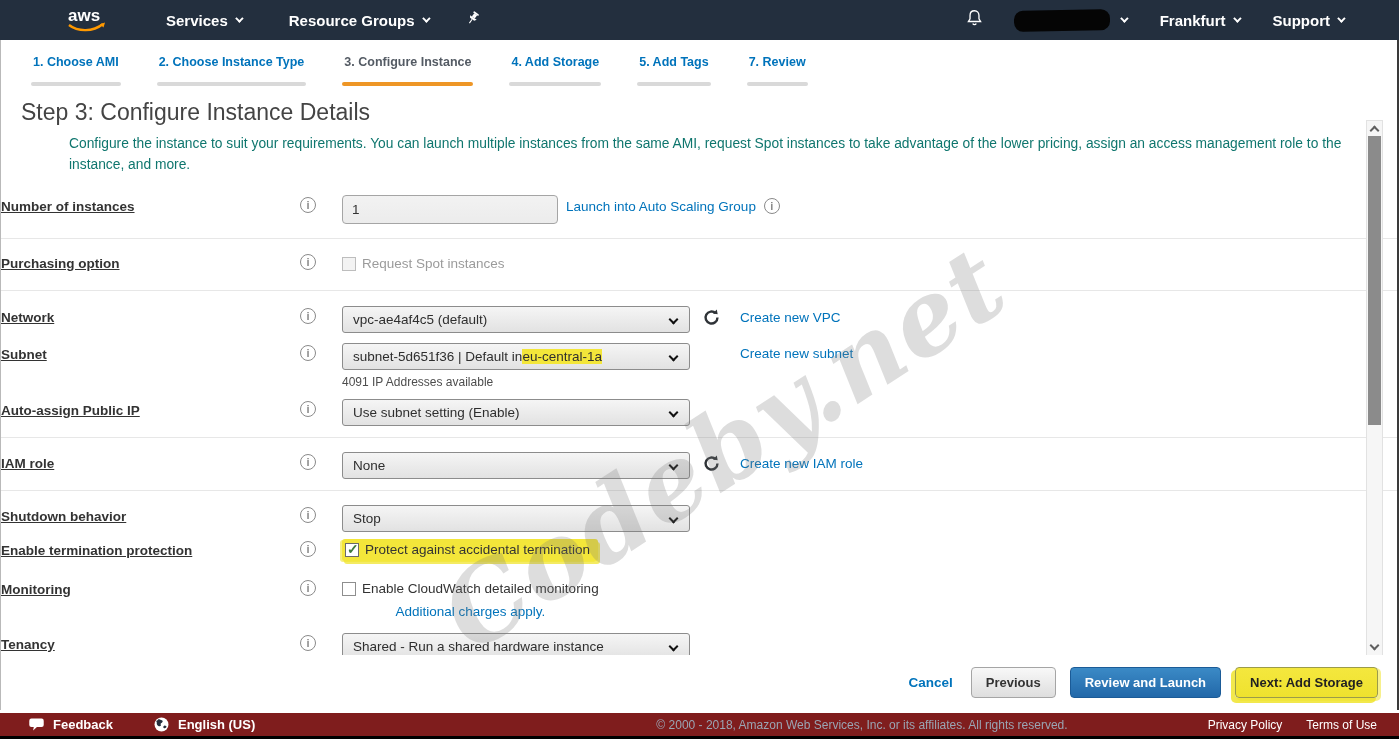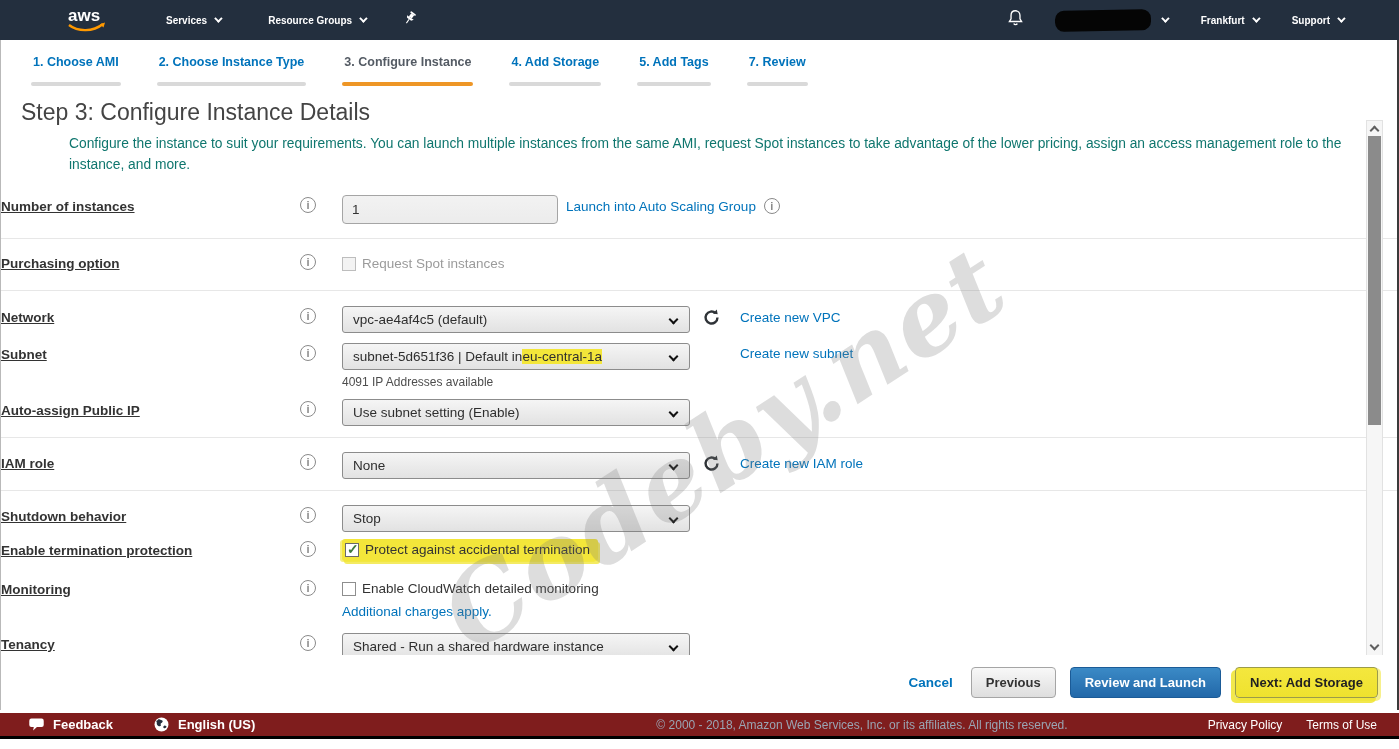--- a/index.html
+++ b/index.html
@@ -2,21 +2,21 @@
 <html><head>
 <meta charset="utf-8">
 <style>
   * { margin:0; padding:0; box-sizing:border-box; }
   body { font-family:"Liberation Sans", sans-serif; background:#fff; }
   .page { position:relative; width:1399px; height:749px; overflow:hidden; background:#fff; }
 
   
   .topnav { height:40px; background:#232f3e; display:flex; align-items:center; color:#fff; }
   .logo { margin-left:62px; width:48px; height:32px; display:block; }
-  .nav-item { display:flex; align-items:center; gap:7px; font-size:10px; font-weight:bold; color:#fff; margin-left:48px; cursor:pointer; }
+  .nav-item { display:flex; align-items:center; gap:7px; font-size:15px; font-weight:bold; color:#fff; margin-left:48px; cursor:pointer; }
   .nav-item.first { margin-left:56px; }
   .chev { display:inline-block; width:6px; height:6px; border-right:2px solid #fff; border-bottom:2px solid #fff; transform:rotate(45deg) translateY(-2px); }
   .pin-wrap { margin-left:36px; }
   .nav-right { margin-left:auto; display:flex; align-items:center; margin-right:56px; }
   .bell-wrap { margin-right:30px; }
   .redaction { width:96px; height:21px; background:#050505; border-radius:9px; transform:rotate(-1deg); }
   .acct { display:flex; align-items:center; gap:10px; margin-right:34px; }
   .nav-right .nav-item { margin-left:0; margin-right:34px; }
   .nav-right .nav-item:last-child { margin-right:0; }
 
@@ -41,21 +41,21 @@
   .sep { border-bottom:1px solid #e7e7e7; }
   .lbl { width:273px; text-align:left; font-size:13.5px; font-weight:bold; color:#333; white-space:nowrap;text-decoration:underline; }
   .ico-cell { width:68px; display:flex; justify-content:center; padding-top:0; }
   .info { display:inline-block; width:16px; height:16px; border:1px solid #8a8a8a; border-radius:50%; color:#8a8a8a; font-size:11px; font-weight:bold; text-align:center; line-height:14px; cursor:pointer; }
   .info::after { content:"i"; }
   .ctrl { display:flex; flex-direction:column; }
 
   .txtinput { width:216px; height:29px; border:1px solid #a5a5a5; border-radius:4px; background:linear-gradient(#f2f2f2,#ececec); padding:0 9px; font-size:13.5px; color:#333; font-family:"Liberation Sans",sans-serif; }
   .selectbox { position:relative; width:348px; height:27px; border:1px solid #8c8c8c; border-radius:3px; background:linear-gradient(#f5f5f5,#e2e2e2); display:flex; align-items:center; padding:0 28px 0 10px; font-size:13.5px; color:#2e2e2e; cursor:pointer; white-space:nowrap; }
   .selectbox .sel-chev { position:absolute; right:12px; top:9px; width:7px; height:7px; border-right:2px solid #111; border-bottom:2px solid #111; transform:rotate(45deg); }
-  .blue-link { color:#0073bb; font-size:13.5px; text-decoration:none; cursor:pointer; white-space:nowrap; }
+  .blue-link { color:#0073bb; font-size:13.5px; text-decoration:none; cursor:pointer; white-space:nowrap;text-align:center; }
   .refresh-slot { width:42px; display:flex; justify-content:center; }
   .cb { width:14px; height:14px; border:1px solid #8e8e8e; background:#fff; display:inline-block; flex:none; }
   .cb.disabled { border-color:#bdbdbd; background:#f3f3f3; }
   .cb.checked { position:relative; border-color:#6a6a6a; }
   .cb.checked::after { content:"✓"; position:absolute; left:1px; top:-3px; font-size:14px; font-weight:bold; color:#3d7a3d; }
   .cbrow { display:flex; align-items:center; gap:6px; font-size:13.5px; color:#333; }
   .gray-text { color:#9b9b9b; }
   .note { font-size:12px; color:#4d4d4d; }
   .hl { background:#f3e63a; }
   .hl-band { background:#f3e63a; border-radius:3px; padding:3px 8px 4px 3px; box-shadow:2px 3px 0 0 rgba(240,228,45,.75), -2px 1px 0 0 rgba(240,228,45,.6); }

